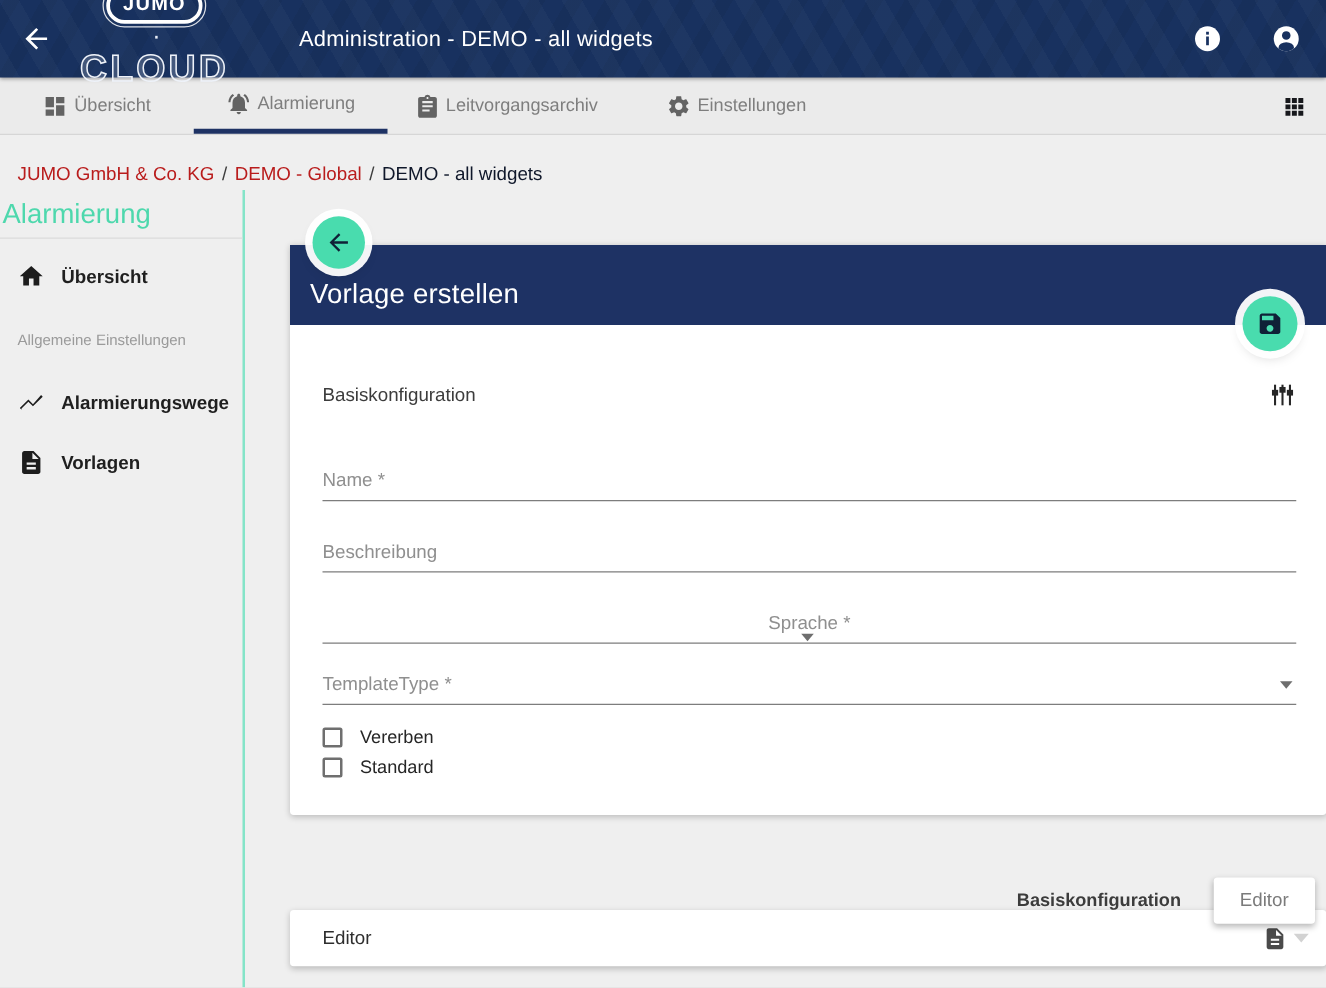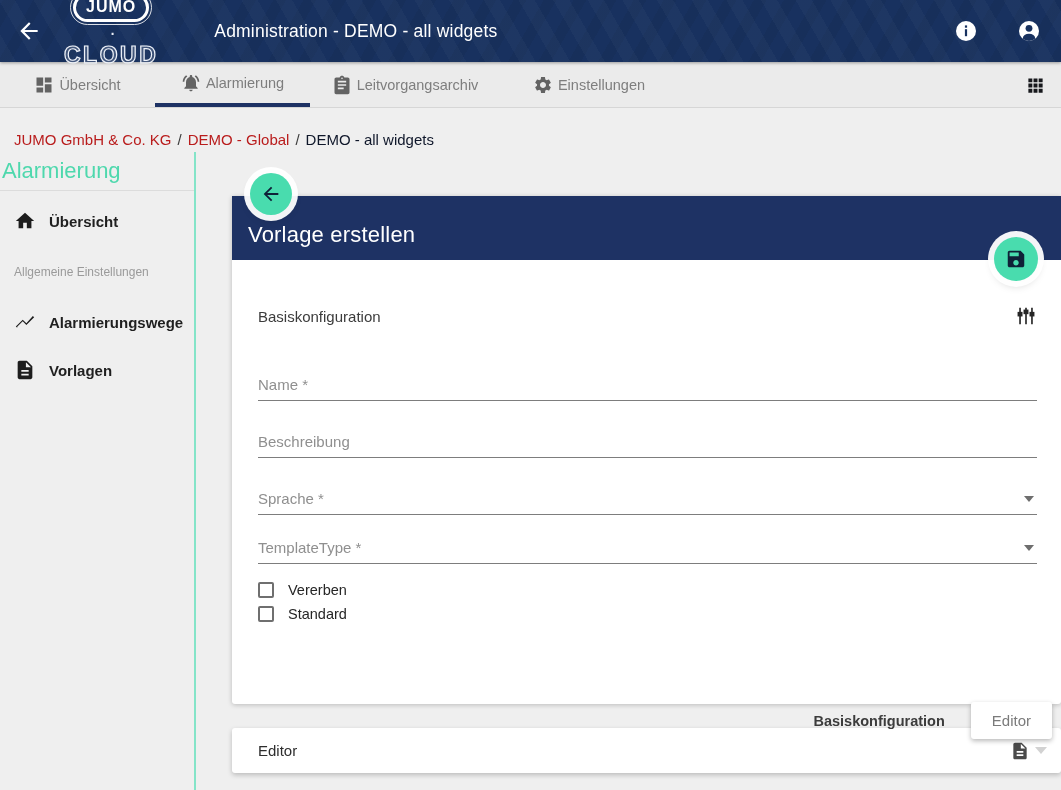--- a/index.html
+++ b/index.html
@@ -18,21 +18,21 @@
   }
   .appbar .back-btn { margin-left:16px; width:26px; height:26px; display:flex; align-items:center; justify-content:center; cursor:pointer; }
   .logo-wrap { display:flex; align-items:center; margin-left:22px;flex-direction:column; }
   .jumo-pill {
     border:3px solid #fff; border-radius:16px; padding:2px 10px 3px;
     font-weight:800; font-size:16px; letter-spacing:1px; color:#fff;
     outline:1px solid rgba(255,255,255,0.85); outline-offset:2px;
   }
   .logo-dot { margin:0 9px 0 12px; font-size:20px; line-height:1; color:#e8edf6; }
   .cloud-word {
-    font-size:23px; font-weight:600; letter-spacing:2.5px;
+    font-size:30px; font-weight:600; letter-spacing:2.5px;
     color:rgba(244,246,251,0.18); -webkit-text-stroke:1.2px #eef2f9;
   }
   .appbar-title { margin-left:56px; font-size:17.5px; font-weight:500; letter-spacing:0.2px; color:#fff; }
   .appbar-icons { margin-left:auto; display:flex; align-items:center; gap:39px; margin-right:20px; }
   .round-ic { width:24px; height:24px; cursor:pointer; }
 
   
   .tabbar {
     position:absolute; top:62px; left:0; width:100%; height:46px;
     background:#ebebeb; border-bottom:1px solid #d6d6d6;
@@ -55,21 +55,21 @@
   .sidebar { position:absolute; top:152px; left:0; width:196px; bottom:0; border-right:2px solid #84e4c8; z-index:4; }
   .sidebar-heading { position:absolute; top:6px; left:2px; font-size:22px; color:#4ed8ad; font-weight:400; }
   .sidebar-divider { position:absolute; top:38px; left:0; width:100%; border-top:1px solid #dcdcdc; }
   .side-item { position:absolute; left:0; width:100%; height:28px; display:flex; align-items:center; padding-left:14px; gap:13px; cursor:pointer; }
   .side-item .side-icon { width:22px; height:22px; color:#1d1d1d; display:flex; }
   .side-item .side-label { font-size:15px; font-weight:600; color:#1f1f1f; }
   .side-section { position:absolute; left:14px; font-size:12px; color:#9a9a9a; }
 
   
   .panel {
-    position:absolute; left:232px; top:196px; width:829px; height:508px;
+    position:absolute; left:232px; top:196px; width:829px; height:456px;
     background:#fff; border-radius:0 0 3px 3px;
     box-shadow:0 1px 5px rgba(0,0,0,0.22); z-index:10;
   }
   .panel-header {
     height:64px; background:#1e3264; color:#fff;
     display:flex; align-items:flex-end; padding:0 0 12px 16px;
     font-size:22px; font-weight:500; letter-spacing:0.2px;
   }
   .fab {
     position:absolute; border-radius:50%; background:#49dcae;
@@ -86,21 +86,21 @@
   .tune-btn { width:22px; height:22px; color:#262626; cursor:pointer; display:flex; }
 
   .text-field { display:block; width:100%; border:none; outline:none; background:transparent;
     border-bottom:1px solid #7d7d7d; padding:0 0 7px; font-size:15px; color:#333;
     font-family:"Liberation Sans", sans-serif; height:25px; }
   .text-field::placeholder { color:#8f8f8f; opacity:1; }
   .tf-1 { margin-top:48px; } .tf-2 { margin-top:32px; }
 
   .select-field { display:flex; justify-content:space-between; align-items:center;
     border-bottom:1px solid #7d7d7d; padding-bottom:7px; height:25px; cursor:pointer; }
-  .sf-1 { margin-top:32px; } .sf-2 { margin-top:24px; }
+  .sf-1 { margin-top:32px;flex-direction:column; } .sf-2 { margin-top:24px; }
   .select-label { font-size:15px; color:#8f8f8f; }
   .caret { width:0; height:0; border-left:5px solid transparent; border-right:5px solid transparent; border-top:6px solid #6e6e6e; margin-right:3px; }
 
   .check-row { display:flex; align-items:center; gap:14px; height:24px; cursor:pointer; }
   .cr-1 { margin-top:14px; }
   .checkbox { width:16px; height:16px; border:2px solid #6f6f6f; border-radius:2px; background:#fff; flex:0 0 auto; }
   .check-label { font-size:14.5px; color:#262626; }
 
   .panel-footer { position:absolute; right:9px; bottom:15px; display:flex; align-items:center; gap:26px; }
   .flat-btn { font-size:14.5px; font-weight:600; color:#3c3c3c; cursor:pointer; background:none; border:none; font-family:"Liberation Sans", sans-serif; }

